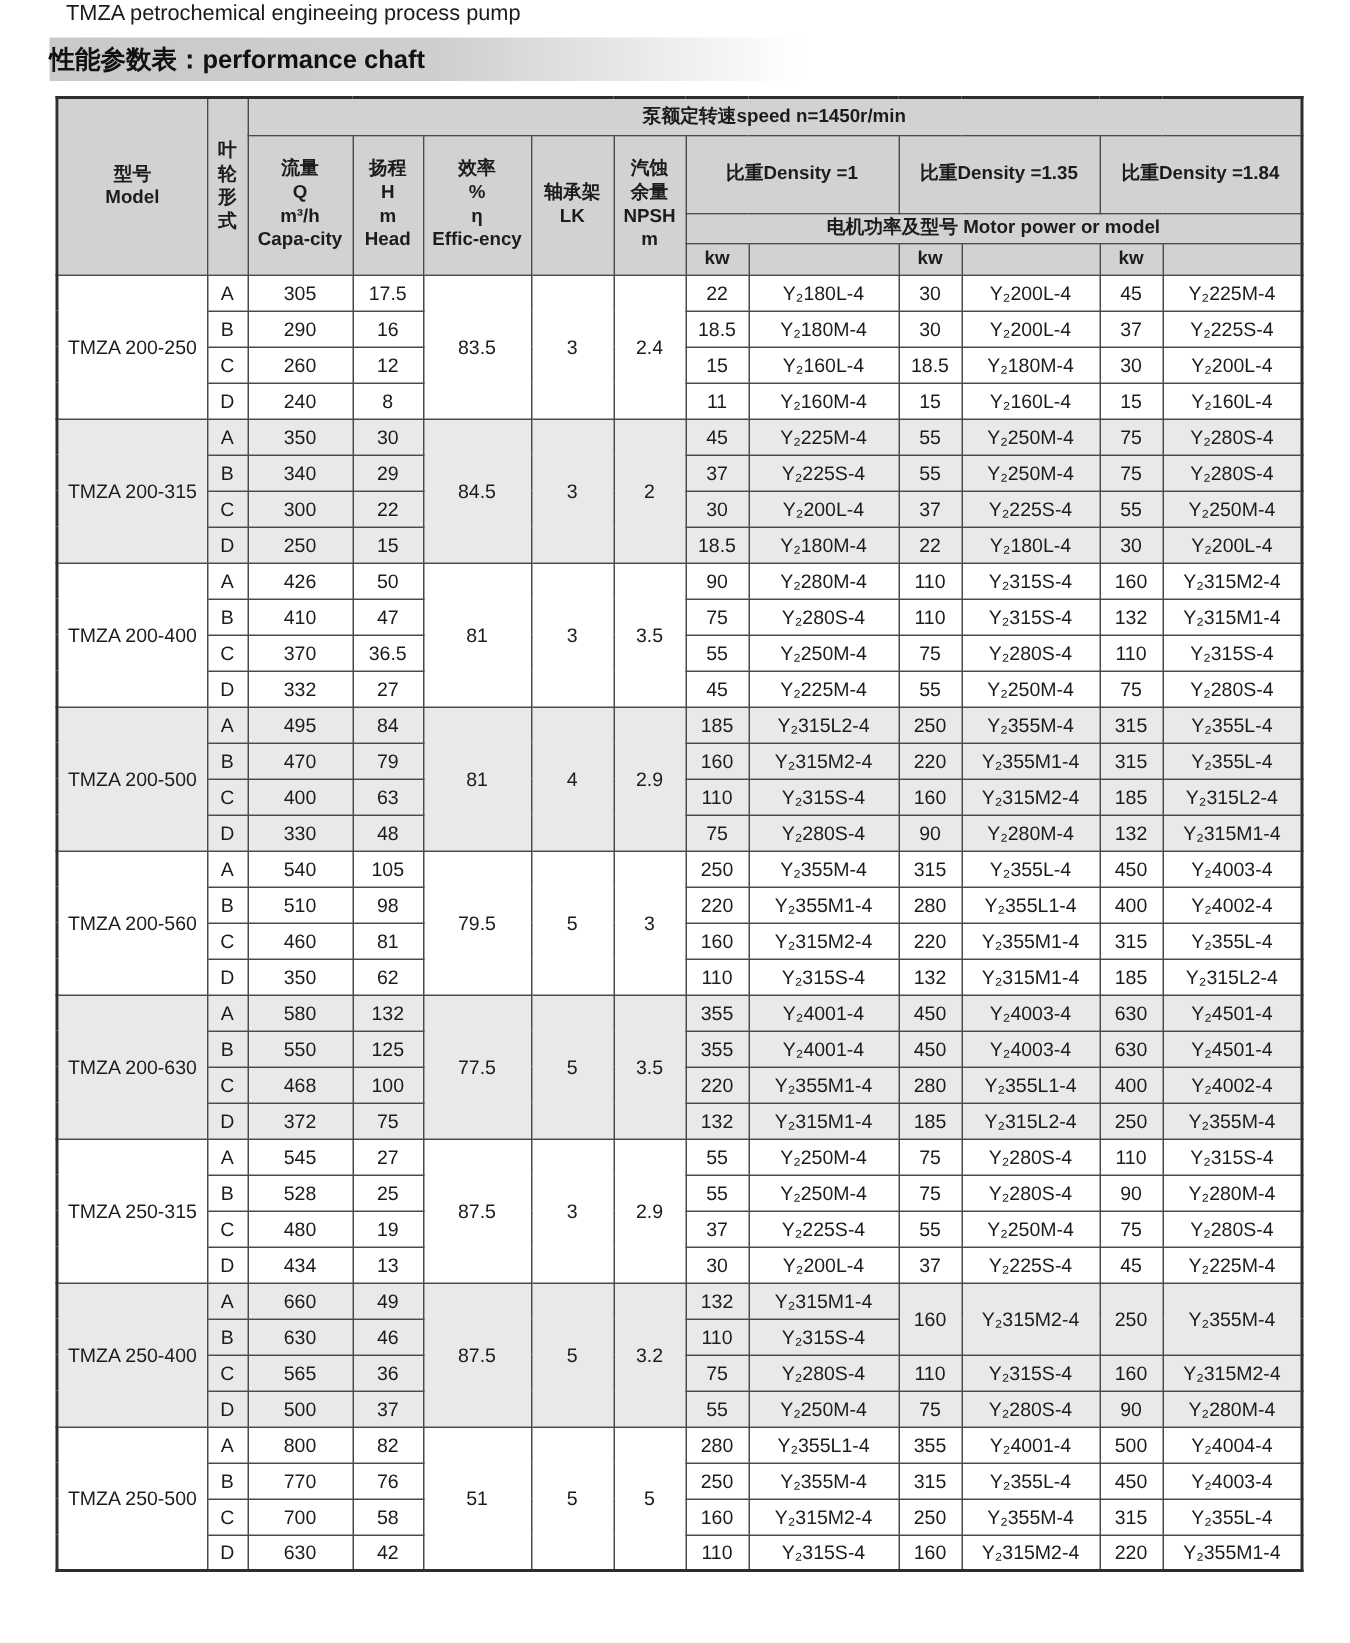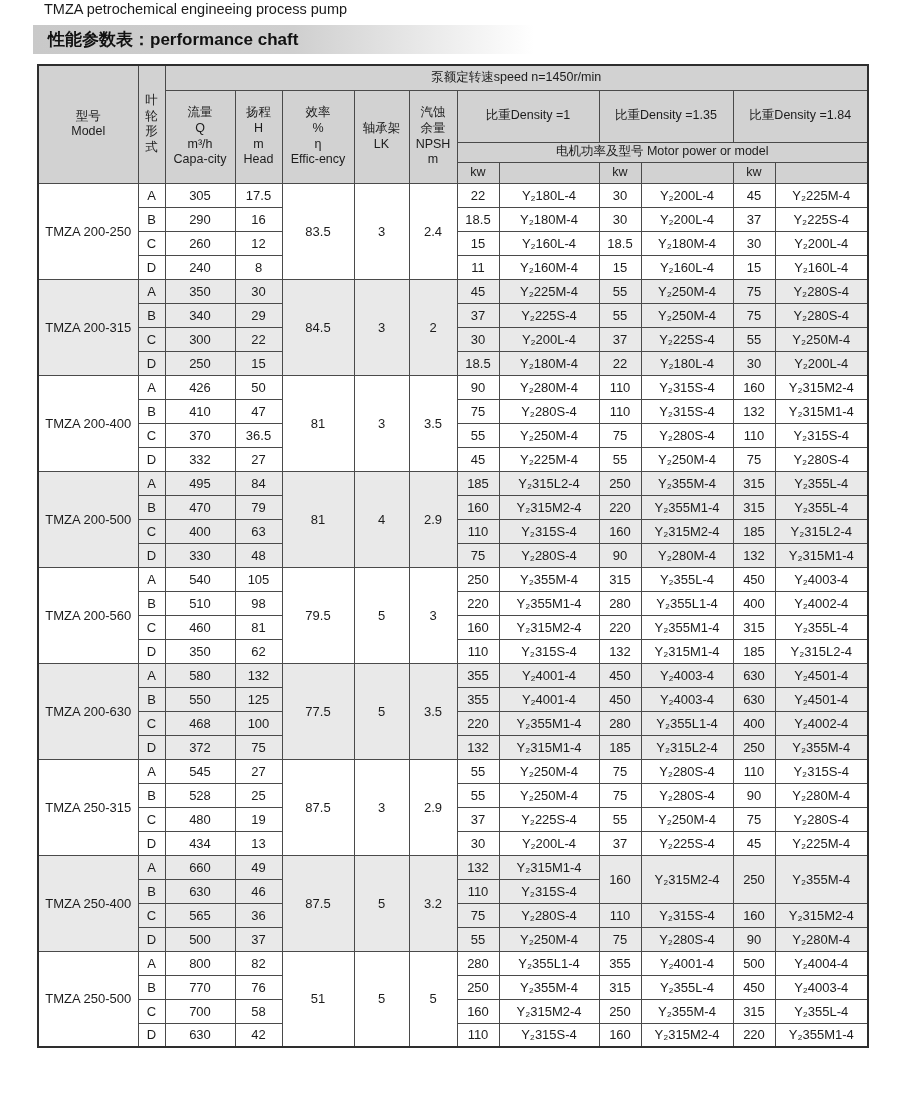--- a/index.html
+++ b/index.html
@@ -18,33 +18,33 @@
   .doc{position:relative;width:900px;height:1095px;}
   h1.title{
     margin:10px 0 0 60px;font-size:24px;font-weight:bold;color:#1a1a1a;
     letter-spacing:0.5px;
   }
   .subtitle{
     margin:1px 0 0 44px;font-size:14.5px;color:#1a1a1a;
   }
   .section-bar{
     margin:8px 0 0 33px;width:522px;height:29px;line-height:29px;
-    padding-left:15px;font-size:17px;font-weight:bold;color:#111;
+    font-size:17px;font-weight:bold;color:#111;
     background:linear-gradient(90deg,var(--bar-start) 0%,#cfcfcf 50%,#ffffff 96%);
   }
   table.perf{
     margin:10px 0 0 37px;border-collapse:collapse;table-layout:fixed;
     width:830px;border:2px solid #2e2e2e;
   }
   .perf th,.perf td{
     border:1px solid var(--border);padding:0;text-align:center;vertical-align:middle;
     overflow:hidden;
   }
   .perf thead th{
-    background:var(--header-bg);font-weight:normal;font-size:12.5px;line-height:1.25;
+    background:var(--header-bg);font-weight:bold;font-size:12.5px;line-height:1.25;
   }
   .hrow1{height:25px;}
   .hrow2{height:52px;}
   .hrow3{height:20px;}
   .hrow4{height:21px;}
   th.multiline{white-space:pre-line;margin-top:24px;}
   th.vertical{white-space:pre-line;font-size:12px;line-height:1.12;}
   th.speed{font-size:13px;}
   th.density{font-size:13px;}
   th.motor{font-size:13px;}

